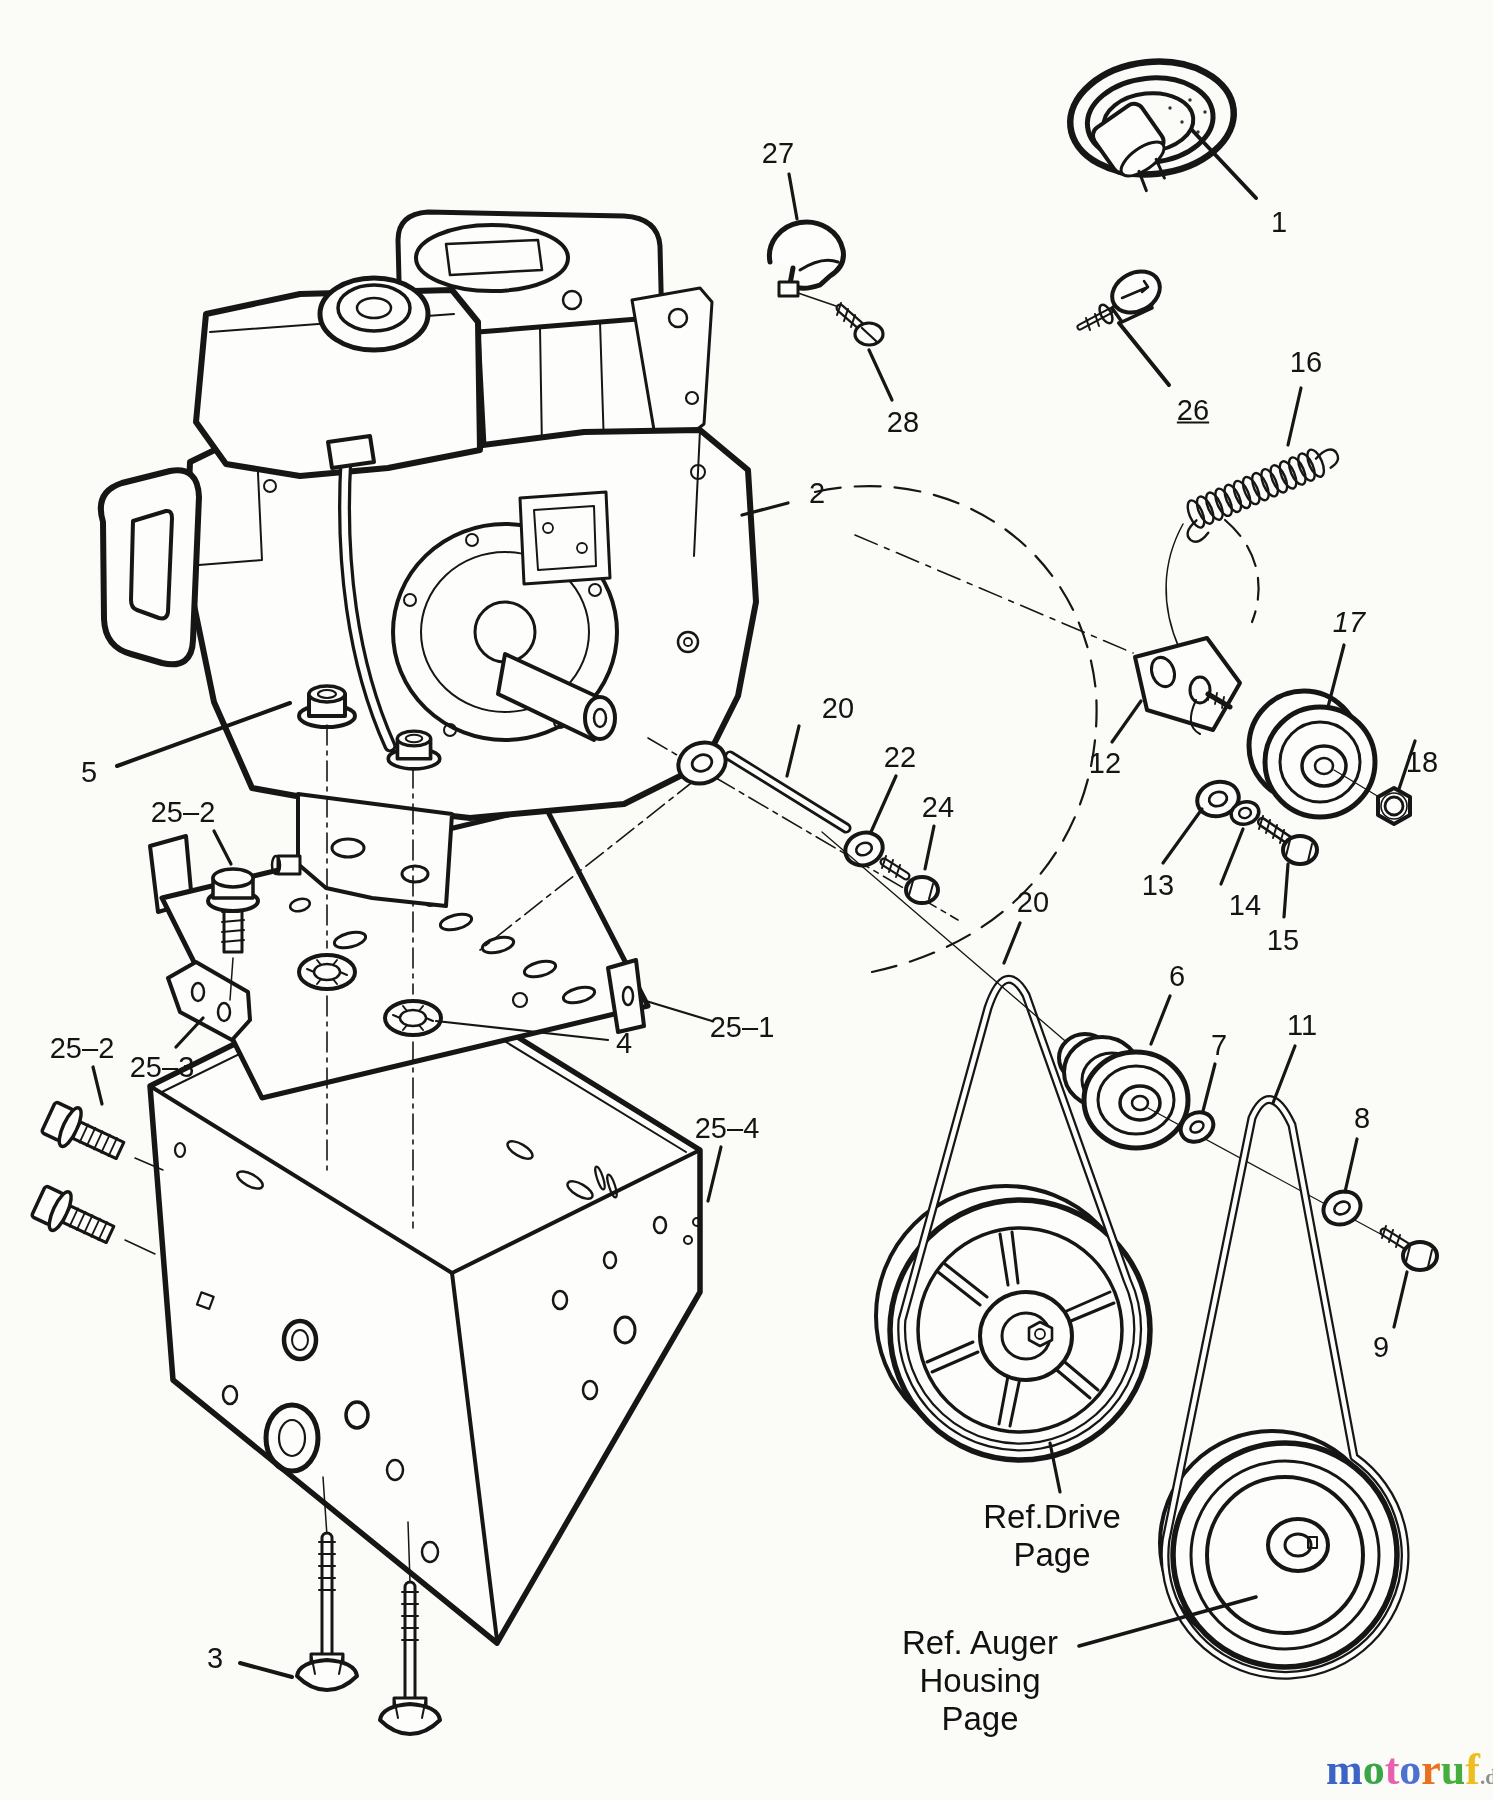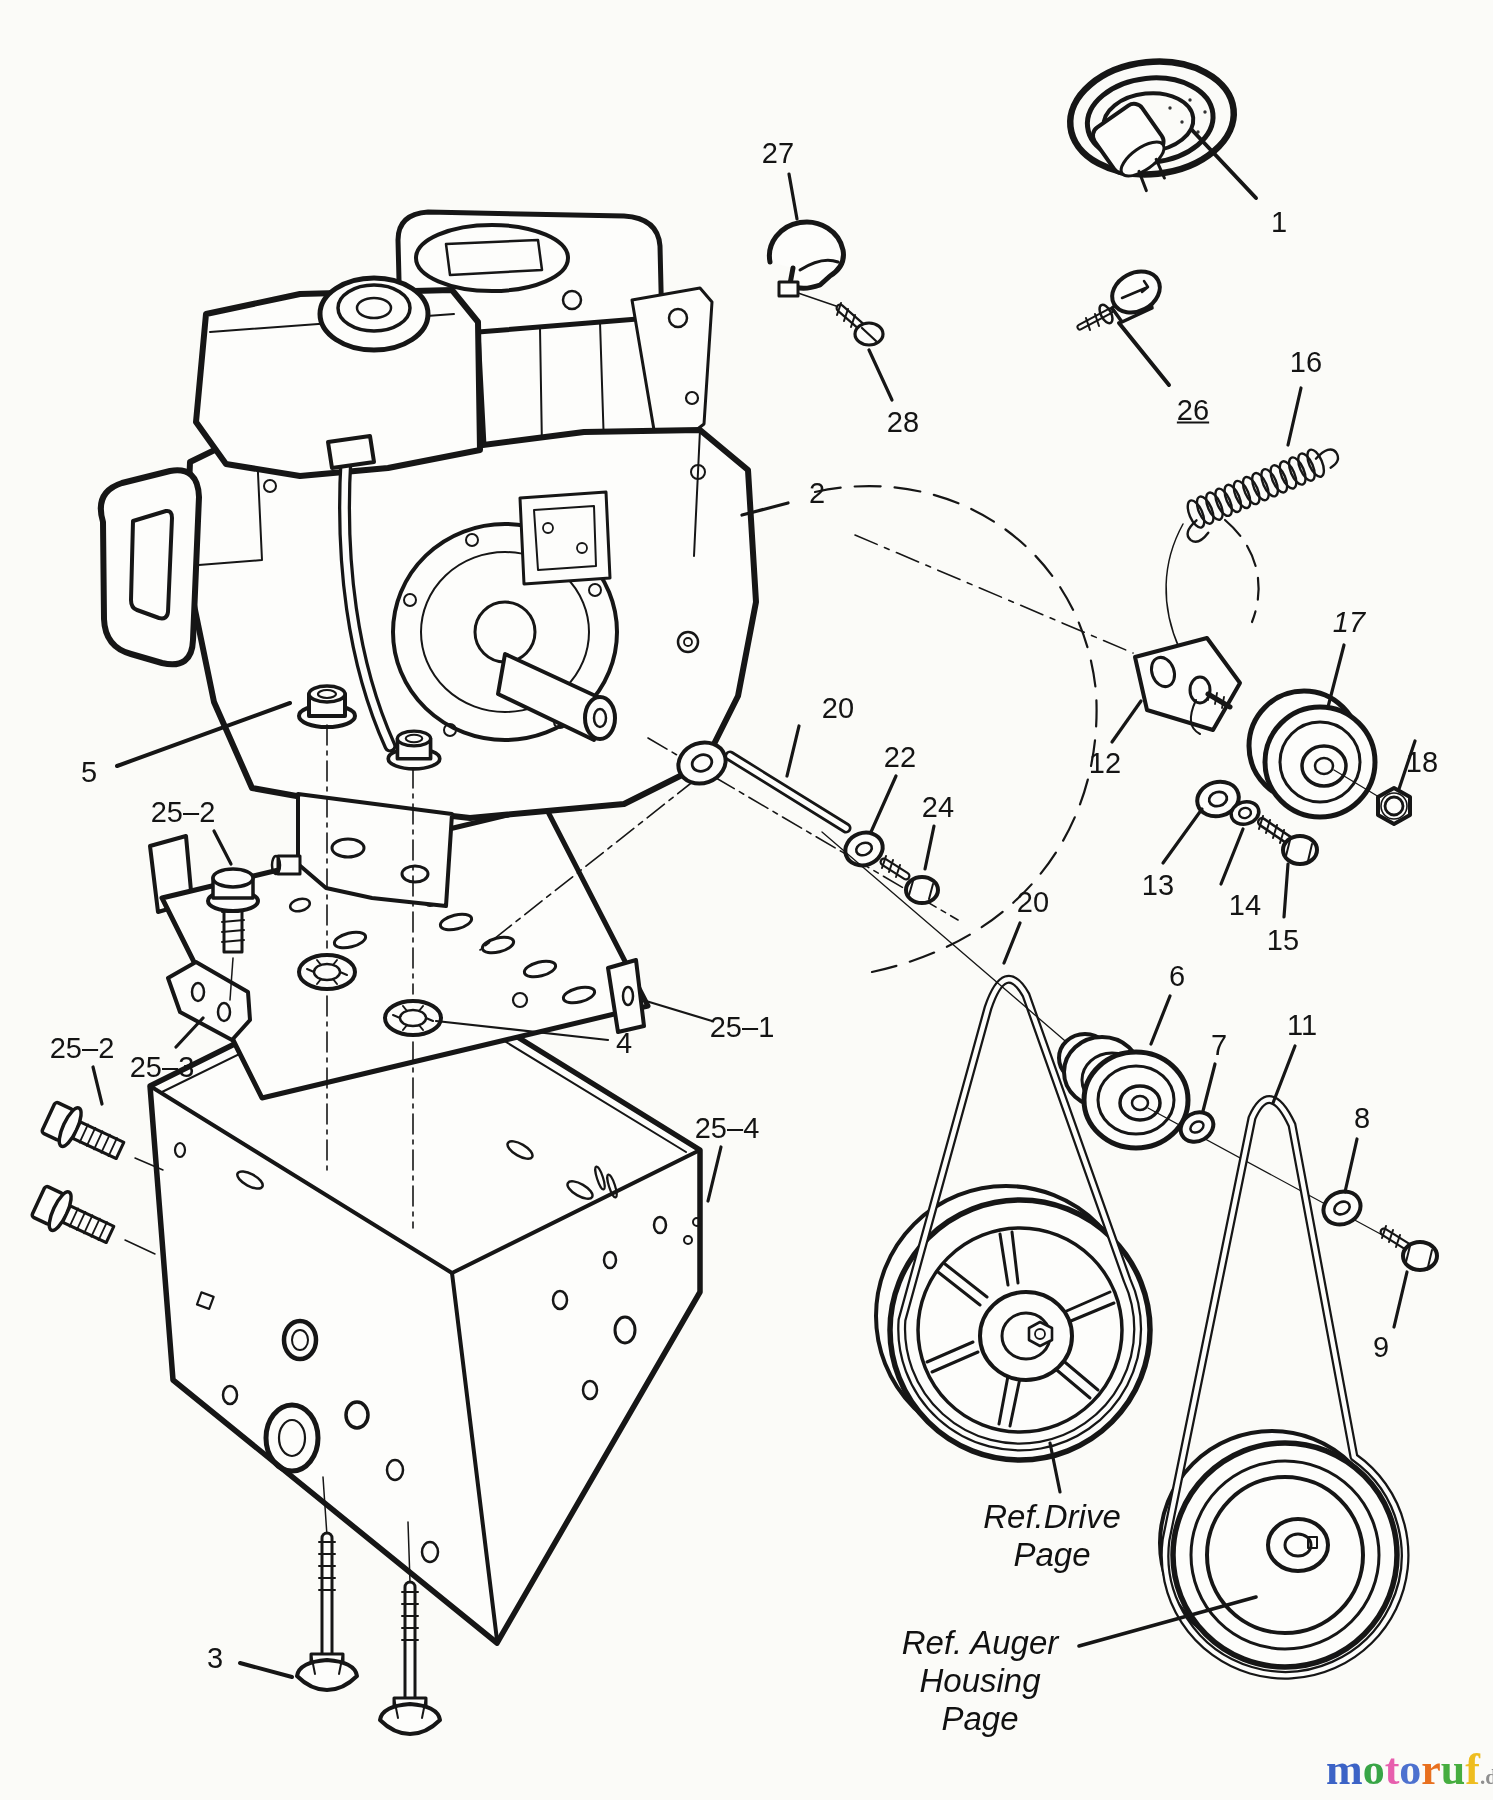--- a/index.html
+++ b/index.html
@@ -8,21 +8,21 @@
     background:#fbfbf8;font-family:"Liberation Sans",sans-serif;
   }
   .stage svg{position:absolute;left:0;top:0;}
   .callout{
     position:absolute;transform:translate(-50%,-50%);
     font-size:29px;color:#141414;letter-spacing:0px;white-space:nowrap;
     font-family:"Liberation Sans",sans-serif;
   }
   .refblock{
     position:absolute;transform:translateX(-50%);
-    font-size:33px;line-height:38px;color:#111;text-align:center;white-space:nowrap;font-style:italic;
+    font-size:33px;line-height:38px;color:#111;text-align:center;white-space:nowrap;
   }
   .logo{
     position:absolute;left:1326px;top:1748px;width:165px;height:46px;
     font-family:"Liberation Serif",serif;font-weight:bold;font-size:44px;line-height:44px;
     white-space:nowrap;
   }
   .logo .suffix{font-size:21px;font-weight:bold;}
 </style>
 </head>
 <body>

